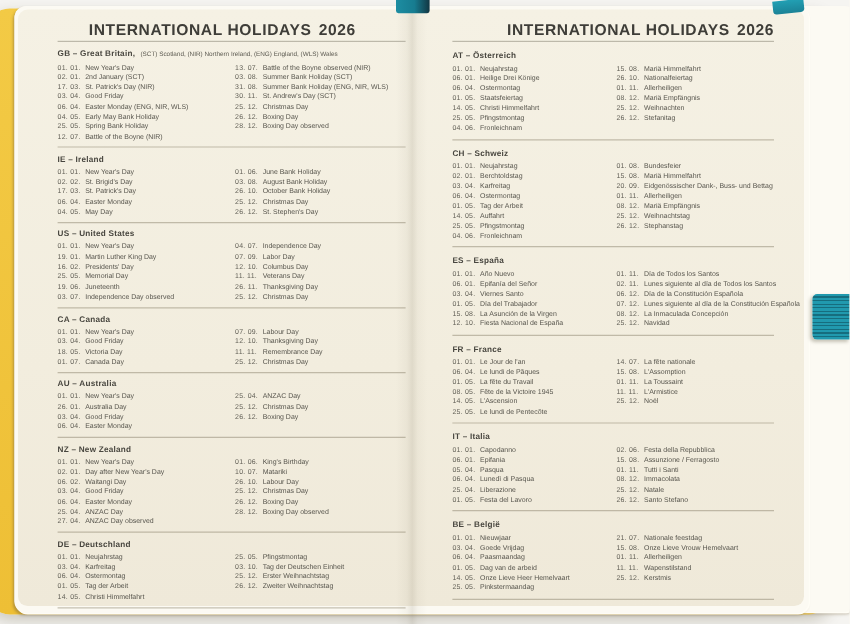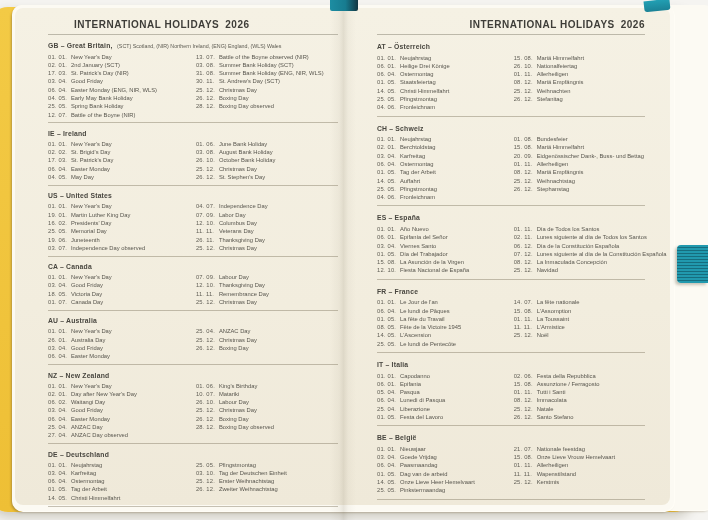--- a/index.html
+++ b/index.html
@@ -42,21 +42,21 @@
   .pen-loop{
     left:677px;top:245px;width:31px;height:38px;
     background:repeating-linear-gradient(180deg,#2199ae 0px,#2199ae 2px,#166d7e 2px,#166d7e 3px);
     border-radius:4px 0 0 4px;
     box-shadow:-2px 2px 3px rgba(40,30,0,0.25);
   }
   .page{position:absolute;top:20px;color:#57554d;}
   .page-left{left:48px;width:290px;}
   .page-right{left:377px;width:268px;}
   .page-head{display:flex;align-items:flex-end;gap:6px;
-    font-size:10px;font-weight:700;letter-spacing:0.5px;color:#3e3d38;line-height:10px;padding-left:26px;}
+    font-size:13px;font-weight:700;letter-spacing:0.5px;color:#3e3d38;line-height:10px;padding-left:26px;}
   .page-right .page-head{justify-content:flex-end;}
   .head-rule{height:1px;background:#aaa597;opacity:0.75;margin-top:4px;}
   .section{border-bottom:1px solid rgba(130,122,100,0.45);}
   .page-left .section{padding:2.5px 0 3.5px;}
   .page-right .section{padding:4px 0 4px;}
   .sec-titleline{line-height:9.5px;margin-bottom:1.5px;white-space:nowrap;}
   .page-right .sec-titleline{margin-bottom:2px;}
   .sec-title{font-size:6.8px;font-weight:700;color:#48463f;letter-spacing:0.2px;}
   .sec-sub{font-size:5.3px;color:#5c5a51;}
   .cols{display:flex;}

